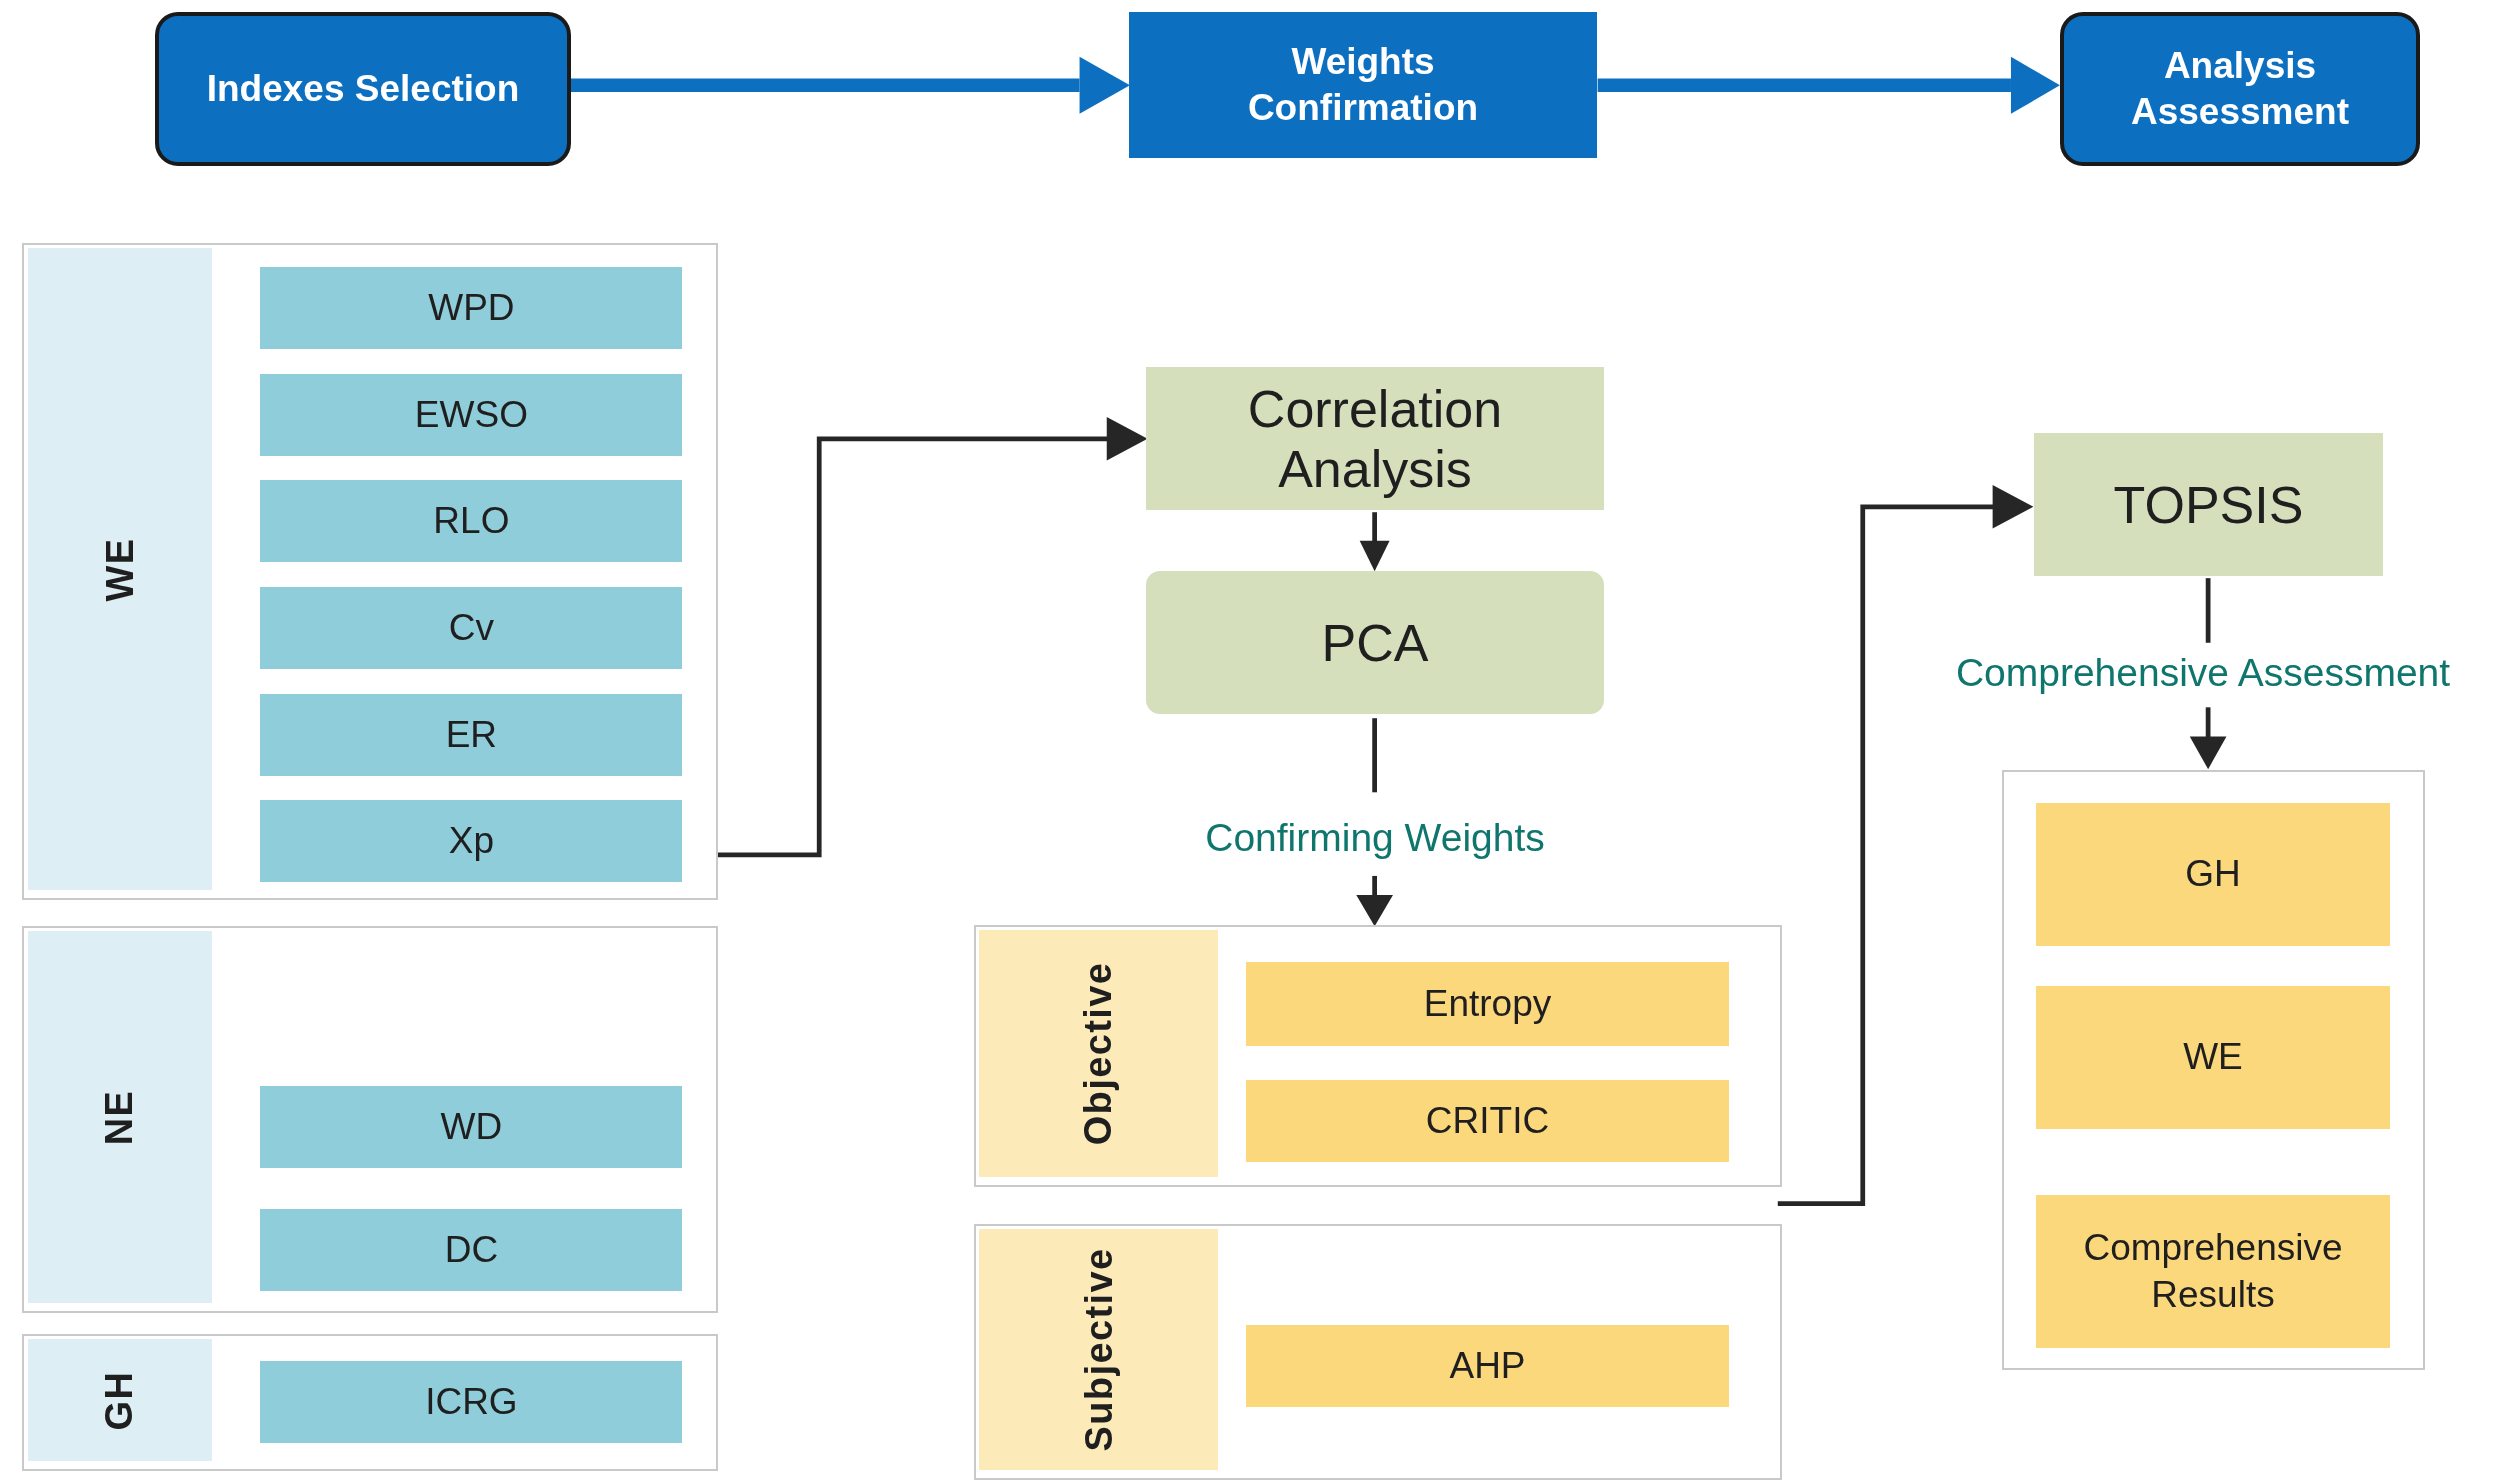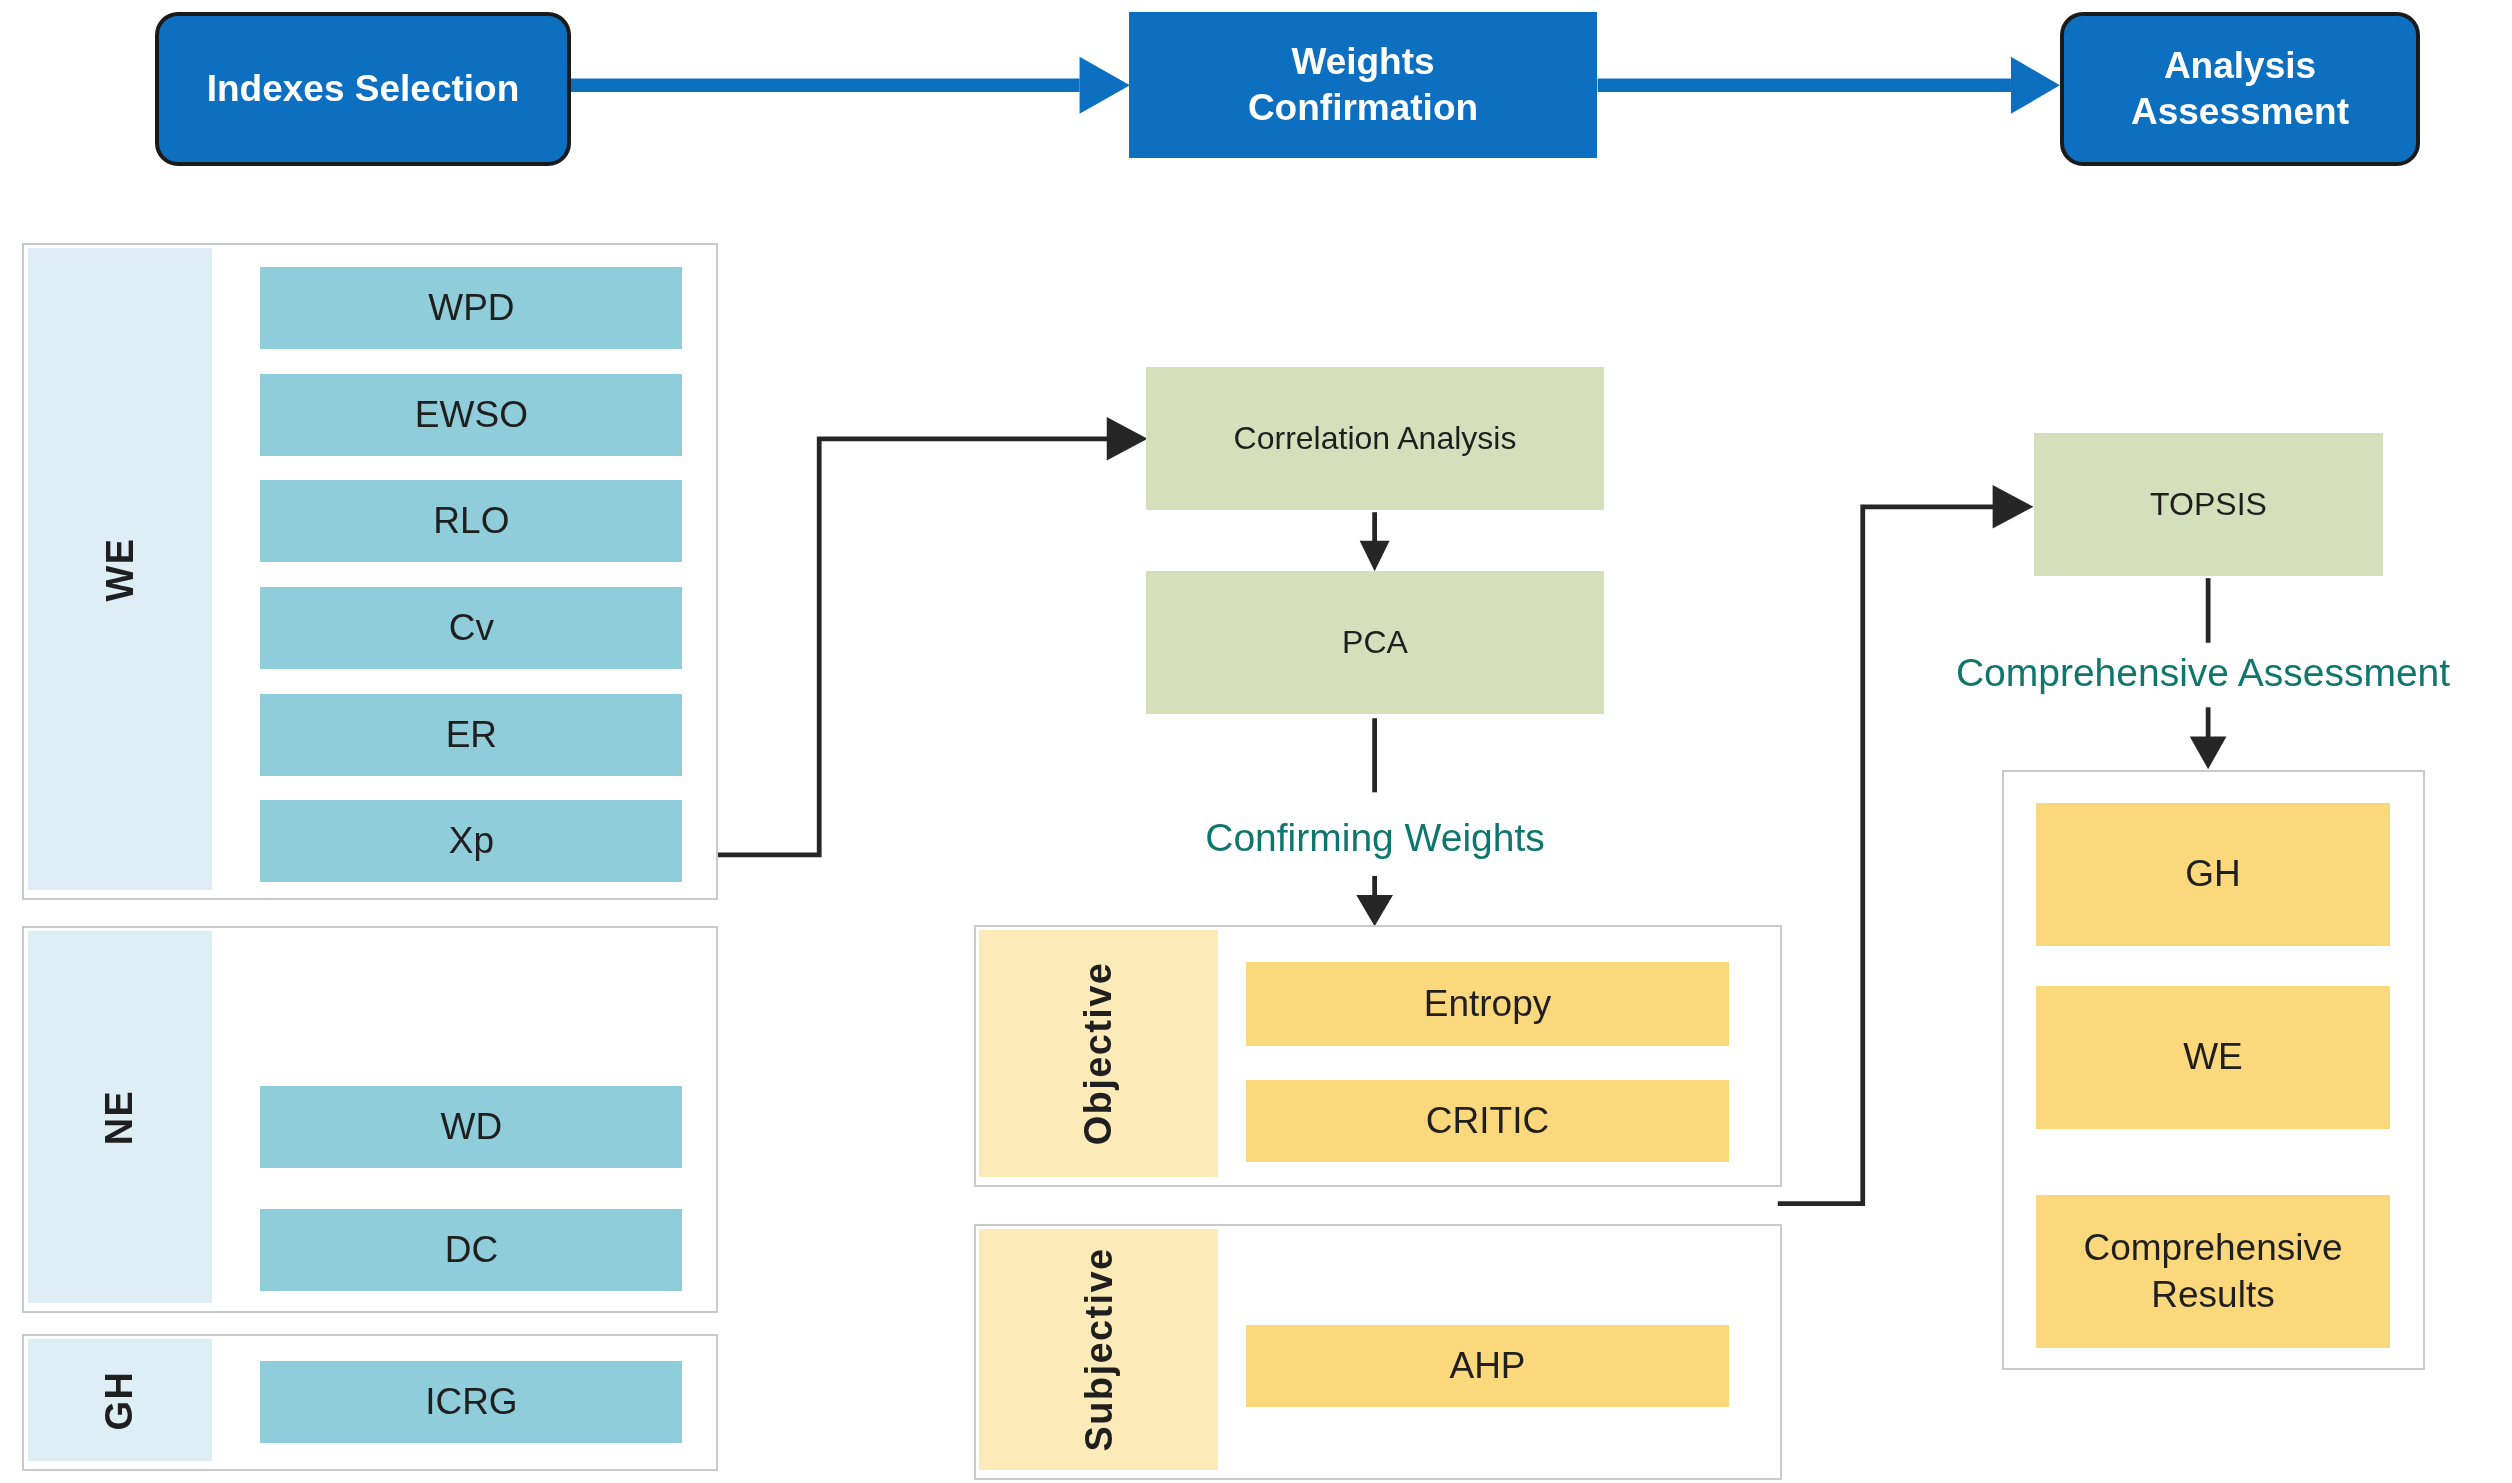--- a/index.html
+++ b/index.html
@@ -25,21 +25,21 @@
   .panel{background:#ffffff;border:2px solid #c9c9c9;}
   .strip-blue{background:#ddeef4;}
   .strip-gold{background:#fdeab9;}
   .vlabel{
     font-weight:bold;font-size:38px;color:#1f1f1f;
     transform:rotate(-90deg);white-space:nowrap;letter-spacing:1.4px;
   }
   .idx{
     background:#8ecdd9;font-size:37px;color:#1f1f1f;
   }
-  .greenbox{background:#d6dfbc;font-size:32px;color:#1f1f1f;}
+  .greenbox{background:#d6dfbc;font-size:52px;color:#1f1f1f;}
   .goldbox{background:#fcd87d;font-size:37px;color:#1f1f1f;line-height:1.25;white-space:pre-line;}
   .flowtext{font-size:39px;color:#0f766e;white-space:nowrap;transform:translateX(-50%);}
   svg.overlay{position:absolute;left:0;top:0;width:2512px;height:1484px;pointer-events:none;}
 </style>
 </head>
 <body>
 
 <div class="stage">
 
   <svg class="overlay" viewBox="0 0 3695 2182" width="2512" height="1484">
@@ -112,21 +112,21 @@
 
   <div class="abs panel" style="left:22.4px;top:1334px;width:692px;height:133px;">
     <div class="abs center strip-blue" style="left:3.4px;top:3.4px;width:184px;height:122px;">
       <span class="vlabel">GH</span>
     </div>
     <div class="abs center idx" style="left:236px;top:25px;width:422px;height:82px;">ICRG</div>
   </div>
 
   <div class="abs center greenbox" style="left:1146px;top:367px;width:458px;height:143px;">Correlation Analysis</div>
 
-  <div class="abs center greenbox" style="left:1146px;top:571px;width:458px;height:143px;">PCA</div>
+  <div class="abs center greenbox" style="left:1146px;top:571px;width:458px;height:143px;border-radius:14px;">PCA</div>
 
   <div class="abs flowtext" style="left:1375px;top:816px;">Confirming Weights</div>
 
   <div class="abs panel" style="left:974px;top:925px;width:804px;height:258px;">
     <div class="abs center strip-gold" style="left:3.4px;top:3.4px;width:239px;height:247px;">
       <span class="vlabel">Objective</span>
     </div>
     <div class="abs center goldbox" style="left:270px;top:35px;width:483px;height:84px;">Entropy</div>
     <div class="abs center goldbox" style="left:270px;top:153px;width:483px;height:82px;">CRITIC</div>
   </div>

